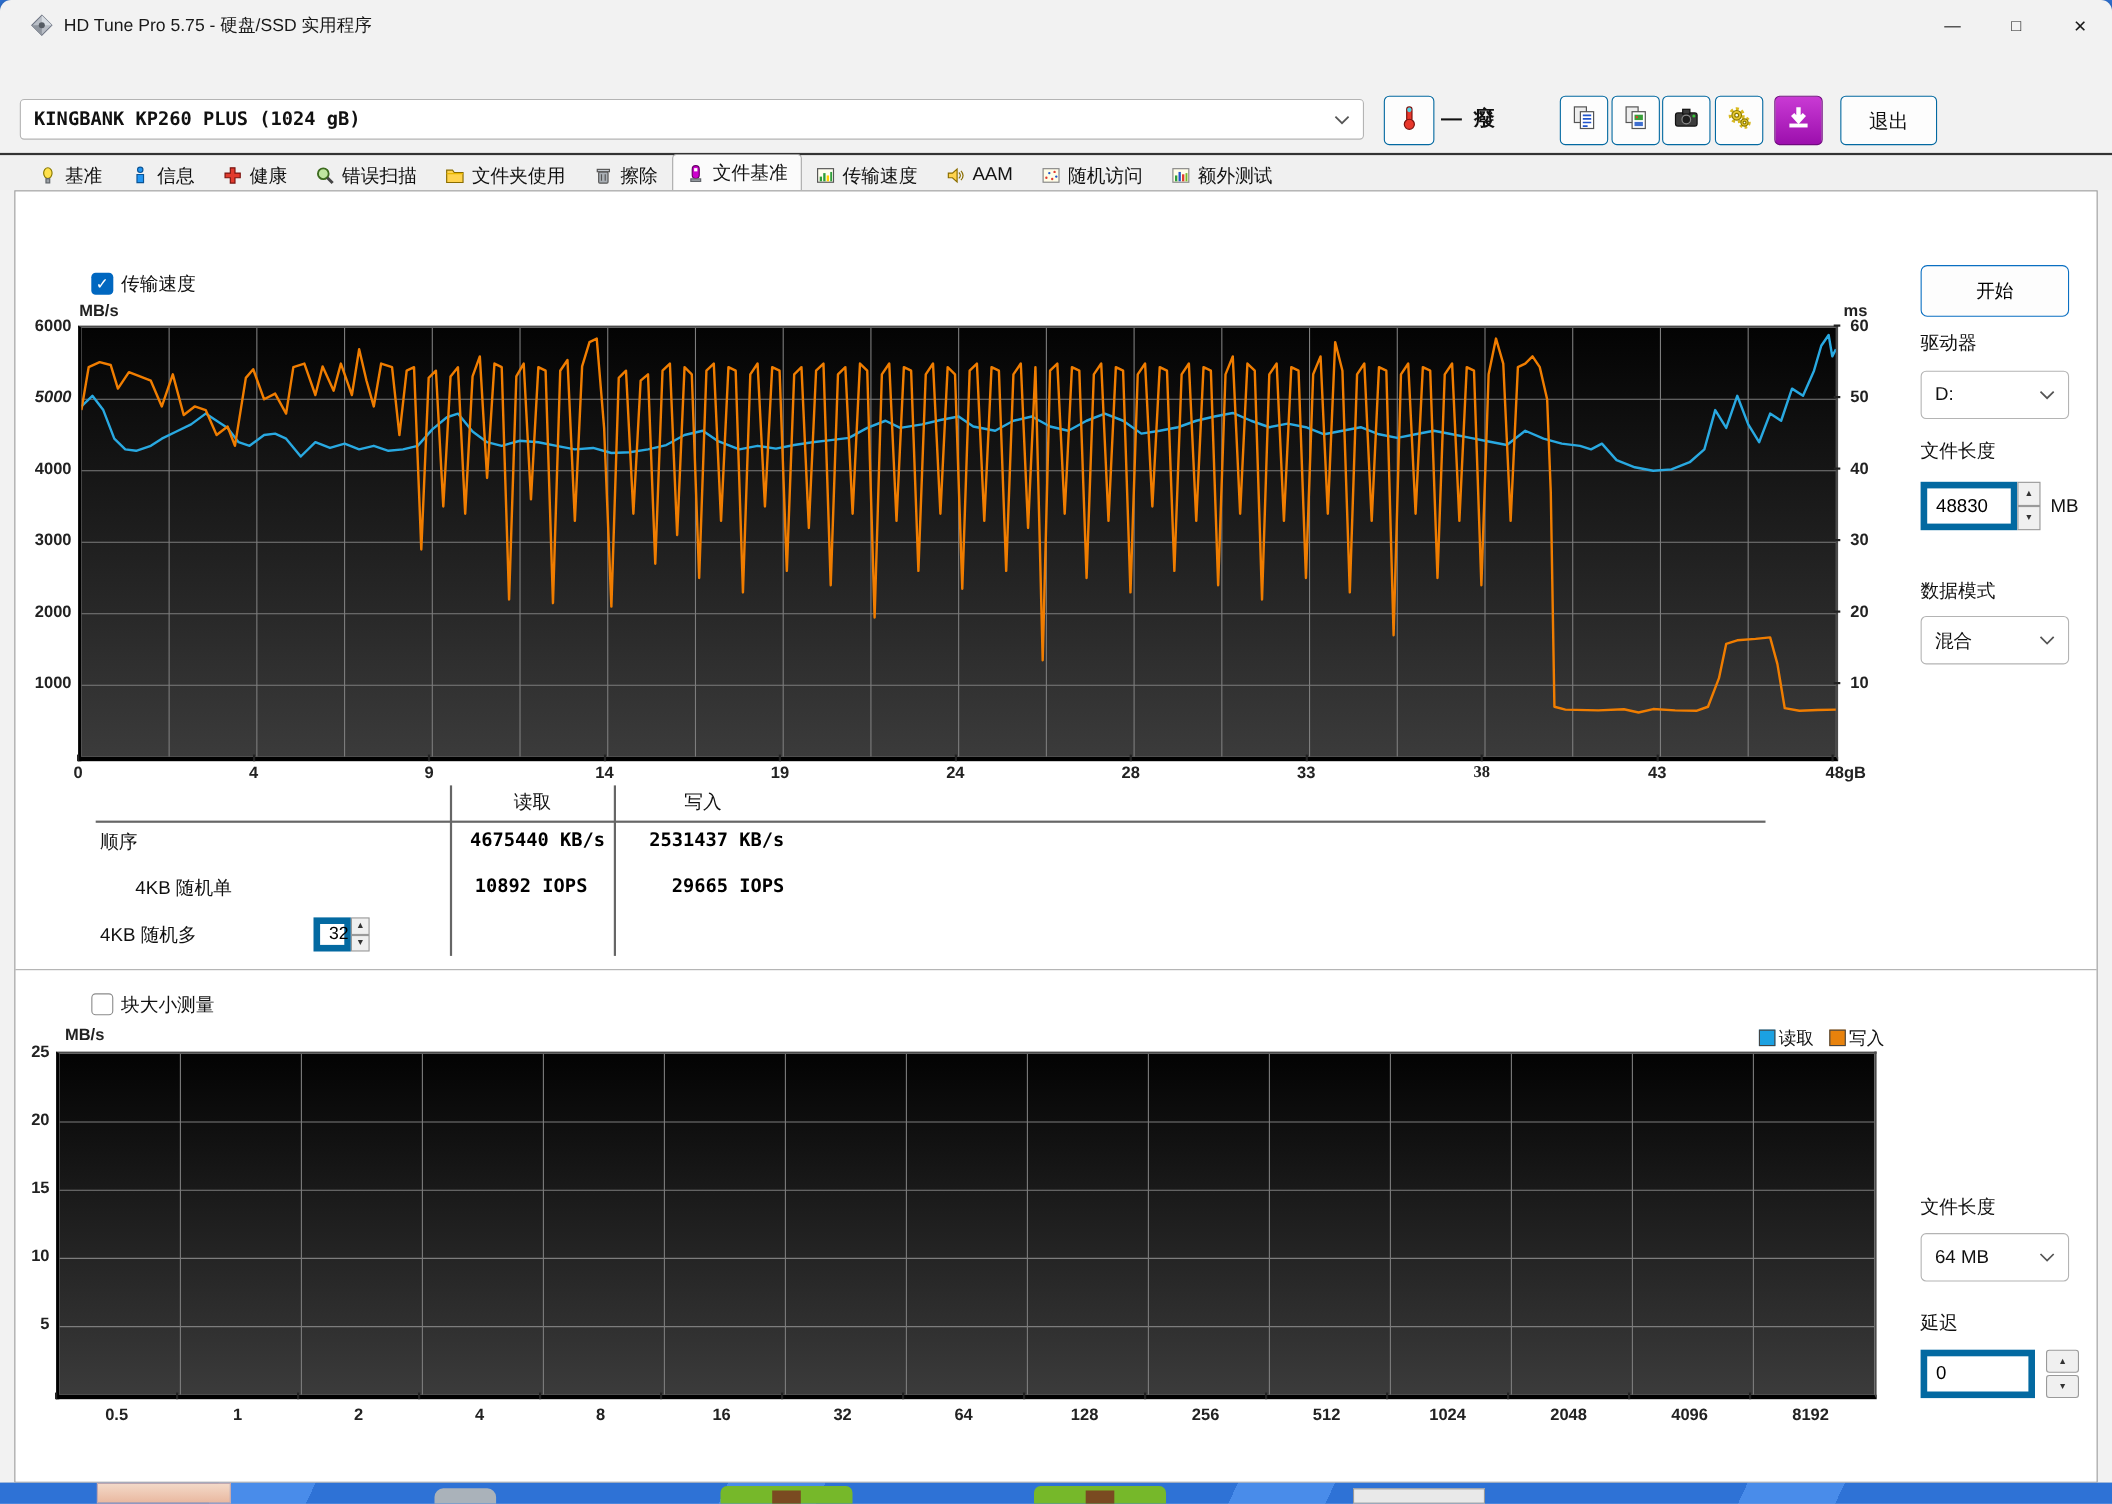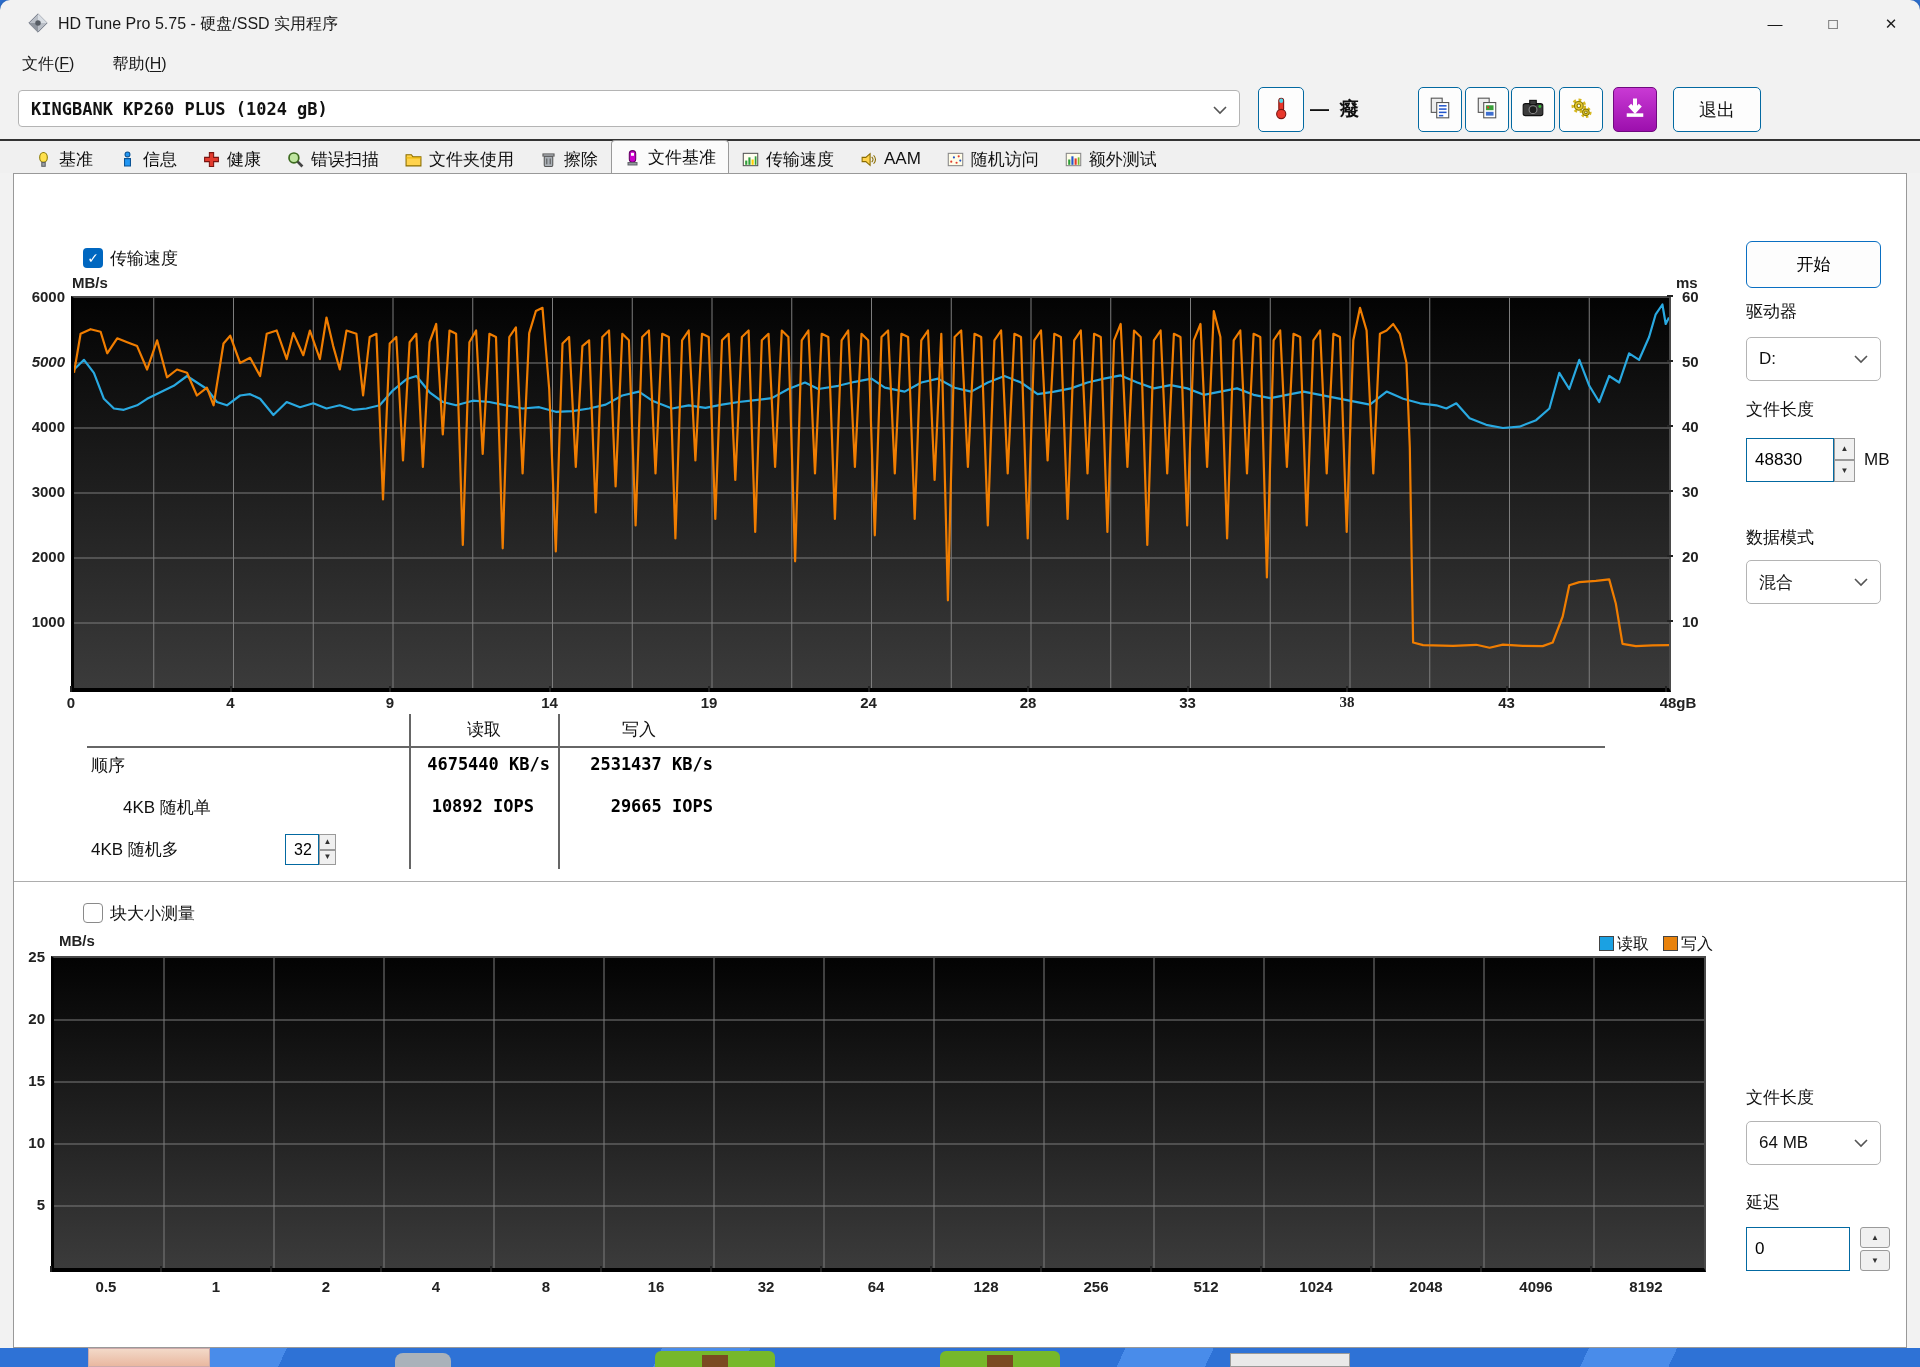--- a/index.html
+++ b/index.html
@@ -78,21 +78,21 @@
   .tbl-rowlab { position:absolute; font-size:17px; color:#111; }
   .tbl-val { position:absolute; font-family:"DejaVu Sans Mono", monospace; font-weight:bold;
     font-size:17px; color:#000; text-align:right; }
 
   
   .side-label { position:absolute; left:1732px; font-size:17px; color:#111; }
   .side-combo { left:1732px; width:135px; height:44px; font-size:17px; border-radius:5px; }
   .start-btn { position:absolute; left:1732px; top:67px; width:135px; height:47px;
     background:#fdfdfd; border:1.6px solid #0a6fc2; border-radius:6px; font-size:17px; color:#000;
     display:flex; align-items:center; justify-content:center; }
-  .spin-box { position:absolute; background:#fff; border:1px solid #0369a1; font-size:17px;
+  .spin-box { position:absolute; background:#fff; border:6px solid #0369a1; font-size:17px;
     color:#000; display:flex; align-items:center; padding-left:8px; }
   .spin-btns { position:absolute; display:flex; flex-direction:column; }
   .spin-btn { flex:1; background:#f0f0f0; border:1px solid #9a9a9a; font-size:8px; color:#333;
     display:flex; align-items:center; justify-content:center; line-height:1; }
   .unit-label { position:absolute; font-size:17px; color:#111; }
 
   .legend-sq { position:absolute; width:15px; height:15px; }
   .legend-lab { position:absolute; font-size:16px; color:#111; }
 
   .divider { position:absolute; left:0; width:100%; height:1px; background:#adadad; }
@@ -116,21 +116,20 @@
             <circle cx="12" cy="12" r="3" fill="#555b63"></circle>
           </svg></span>
       <span class="title">HD Tune Pro 5.75 - 硬盘/SSD 实用程序</span>
       <div class="win-controls">
         <div class="win-btn">—</div>
         <div class="win-btn">□</div>
         <div class="win-btn">✕</div>
       </div>
     </div>
 
-    <div class="menubar" id="menubar"><div class="menu-item">文件(<u>F</u>)</div><div class="menu-item">帮助(<u>H</u>)</div></div>
 
     <div class="toolbar">
       <div class="combo drive-combo">
         <span>KINGBANK KP260 PLUS (1024 gB)</span>
         <span class="chev"><svg viewBox="0 0 14 9" width="14" height="9">
               <path d="M1 1 l6 6 6-6" stroke="#555" stroke-width="1.6" fill="none"></path>
             </svg></span>
       </div>
       <div class="tool-btn" style="left:1258px;width:46px;">
         <span><svg viewBox="0 0 22 22" width="24" height="24">

